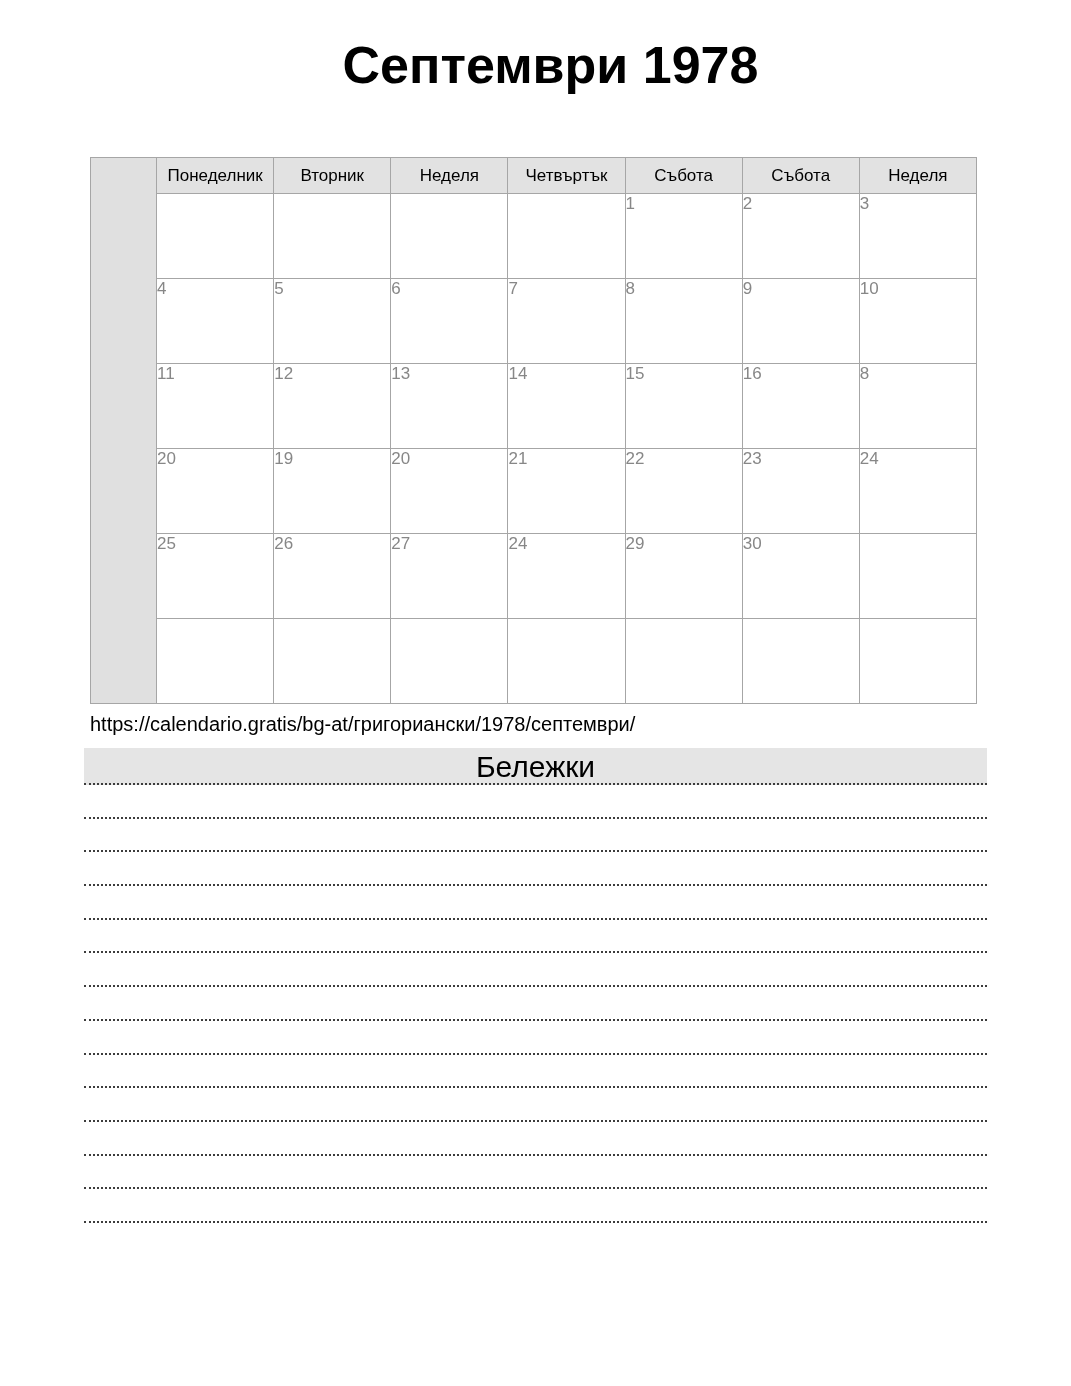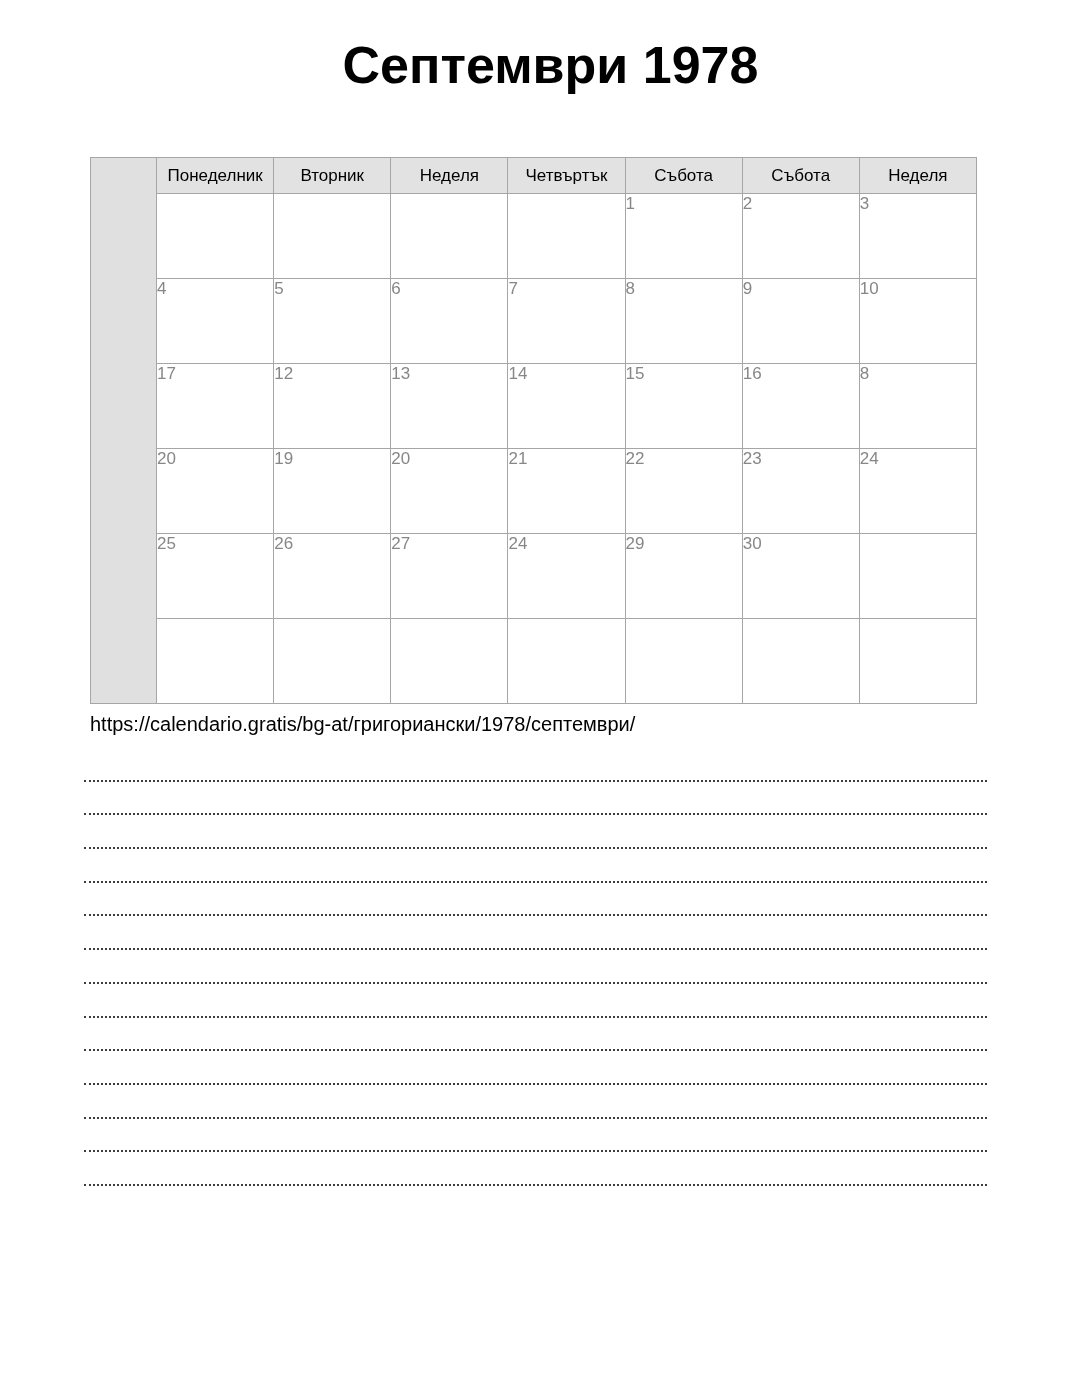--- a/index.html
+++ b/index.html
@@ -100,21 +100,21 @@
       <tr>
         <td class="day">4</td>
         <td class="day">5</td>
         <td class="day">6</td>
         <td class="day">7</td>
         <td class="day">8</td>
         <td class="day">9</td>
         <td class="day">10</td>
       </tr>
       <tr>
-        <td class="day">17</td>
+        <td class="day">11</td>
         <td class="day">12</td>
         <td class="day">13</td>
         <td class="day">14</td>
         <td class="day">15</td>
         <td class="day">16</td>
         <td class="day">8</td>
       </tr>
       <tr>
         <td class="day">20</td>
         <td class="day">19</td>
@@ -142,20 +142,21 @@
         <td class="day"></td>
         <td class="day"></td>
       </tr>
     </tbody>
   </table>
 </div>
 
 <div class="source-url">https://calendario.gratis/bg-at/григориански/1978/септември/</div>
 
 <div class="notes-section">
+  <div class="notes-heading">Бележки</div>
   <div>
       <div class="note-line"></div>
       <div class="note-line"></div>
       <div class="note-line"></div>
       <div class="note-line"></div>
       <div class="note-line"></div>
       <div class="note-line"></div>
       <div class="note-line"></div>
       <div class="note-line"></div>
       <div class="note-line"></div>

